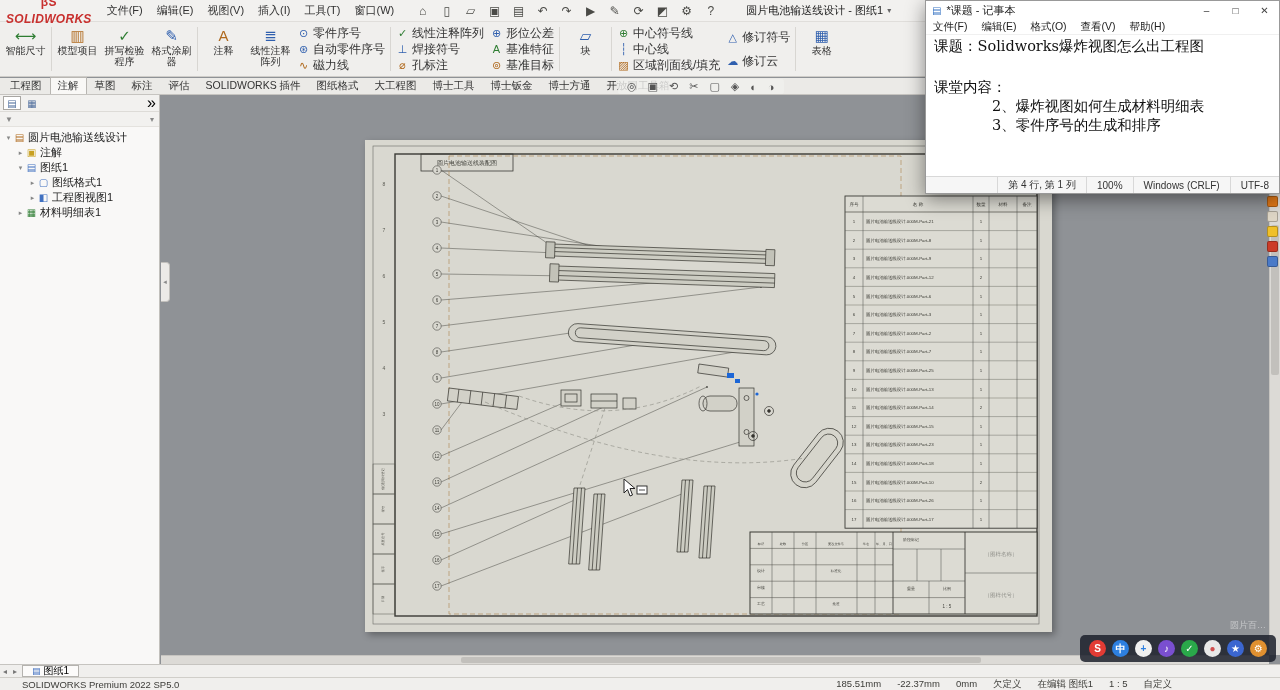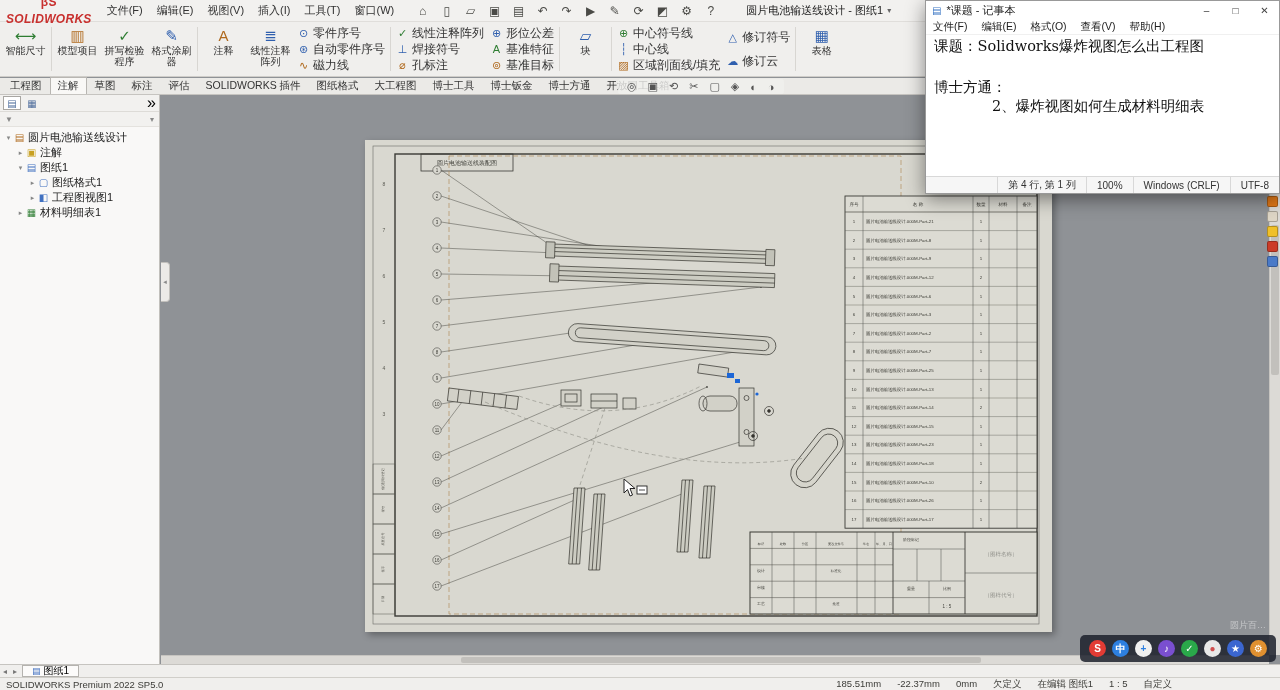--- a/index.html
+++ b/index.html
@@ -59,21 +59,21 @@
 #hscroll{position:absolute;left:0;right:11px;bottom:0;height:9px;background:#dcdad6;border-top:1px solid #c6c4c0;}
 #hscroll .thumb{position:absolute;left:300px;width:520px;top:1px;bottom:1px;background:#c2c0bc;border-radius:2px;}
 #cursor{position:absolute;left:462px;top:383px;z-index:30;}
 
 
 #sheettabbar{position:absolute;left:0;right:0;bottom:13px;height:13px;background:#f0efed;border-top:1px solid #c6c4c0;display:flex;align-items:center;font-size:10px;z-index:10;}
 .st-nav{color:#777;font-size:8px;padding:0 3px;}
 #sheet-tab{display:flex;align-items:center;gap:3px;background:#fcfbfa;border:1px solid #b5b3af;padding:0 9px;height:12px;margin-left:2px;}
 #sheet-tab .ic{color:#4070c0;font-size:9px;}
 #statusbar{position:absolute;left:0;right:0;bottom:0;height:13px;background:#f0efed;border-top:1px solid #d0cec9;display:flex;align-items:center;font-size:9.5px;color:#3c3c38;z-index:10;}
-#sb-product{padding-left:6px;white-space:nowrap;}
+#sb-product{padding-left:22px;white-space:nowrap;}
 #sb-items{margin-left:auto;display:flex;gap:16px;padding-right:108px;white-space:nowrap;}
 
 
 #notepad{position:absolute;left:925px;top:0;width:355px;height:194px;background:#fff;border:1px solid #999;box-shadow:0 5px 18px rgba(0,0,0,.45);z-index:100;display:flex;flex-direction:column;}
 #np-titlebar{height:19px;display:flex;align-items:center;background:#fff;font-size:11px;}
 #np-icon{color:#3a76c4;font-size:10px;padding:0 5px 0 6px;}
 #np-title{flex:1;color:#222;white-space:nowrap;}
 #np-controls{display:flex;height:100%;}
 .np-ctl{width:29px;display:flex;align-items:center;justify-content:center;font-size:10px;color:#444;}
 #np-menubar{height:15px;display:flex;font-size:10.5px;color:#222;border-bottom:1px solid #f0f0f0;align-items:center;}
@@ -671,22 +671,23 @@
         <div class="np-menu">文件(F)</div>
         <div class="np-menu">编辑(E)</div>
         <div class="np-menu">格式(O)</div>
         <div class="np-menu">查看(V)</div>
         <div class="np-menu">帮助(H)</div>
       </div>
     <div id="np-body">
         <div class="np-line">课题：Solidworks爆炸视图怎么出工程图</div>
         <div class="np-line blank"></div>
         <div class="np-line blank"></div>
-        <div class="np-line">博士方通：</div>
+        <div class="np-line">课堂内容：</div>
         <div class="np-line">　　　　2、爆炸视图如何生成材料明细表</div>
+        <div class="np-line">　　　　3、零件序号的生成和排序</div>
       </div>
     <div id="np-status">
         <div class="np-seg">第 4 行, 第 1 列</div>
         <div class="np-seg">100%</div>
         <div class="np-seg">Windows (CRLF)</div>
         <div class="np-seg">UTF-8</div>
       </div>
   </div>
 
   <div id="dock">

